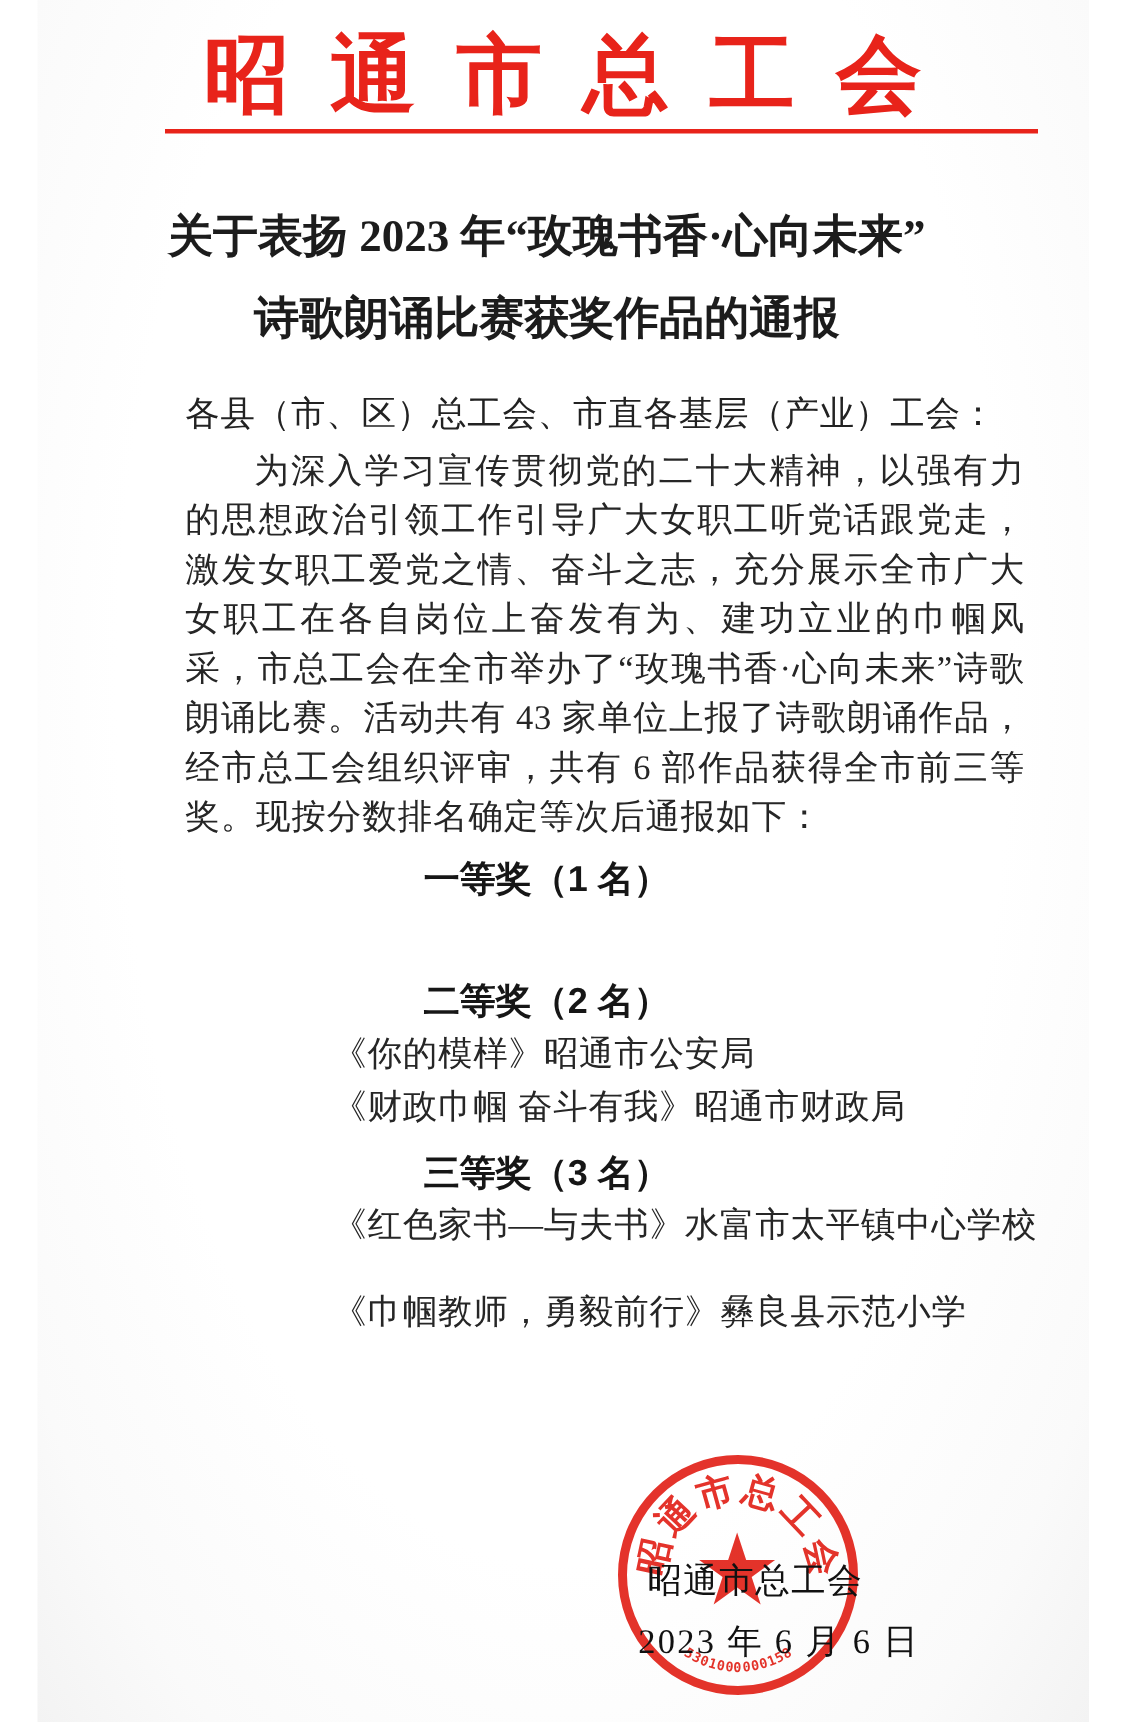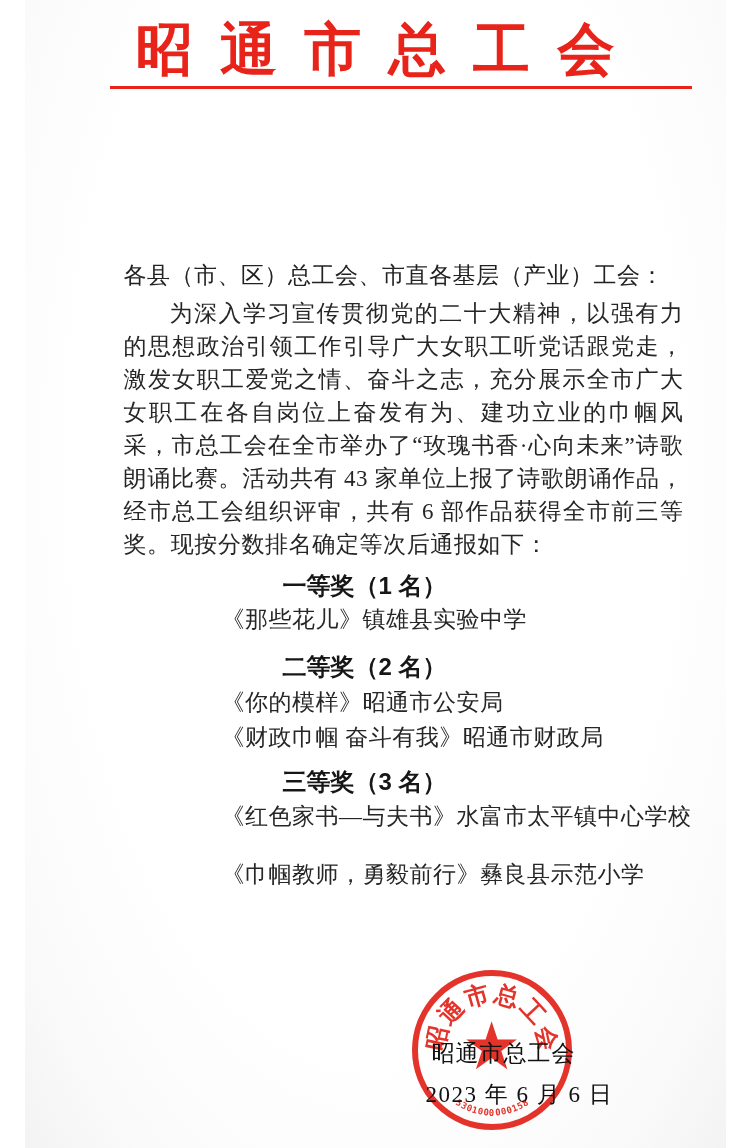--- a/index.html
+++ b/index.html
@@ -169,26 +169,29 @@
   }
 </style>
 </head>
 <body>
 
 <div class="page">
 
   <div class="org-banner" style="color: rgb(232, 35, 26);">昭通市总工会</div>
   <div class="red-rule" style="background: rgb(232, 35, 26);"></div>
 
+  <div class="doc-title">
+    <div>关于表扬 2023 年“玫瑰书香·心向未来”</div>
+    <div>诗歌朗诵比赛获奖作品的通报</div>
+  </div>
 
   <div class="salutation">各县（市、区）总工会、市直各基层（产业）工会：</div>
   <div class="body-para">为深入学习宣传贯彻党的二十大精神，以强有力的思想政治引领工作引导广大女职工听党话跟党走，激发女职工爱党之情、奋斗之志，充分展示全市广大女职工在各自岗位上奋发有为、建功立业的巾帼风采，市总工会在全市举办了“玫瑰书香·心向未来”诗歌朗诵比赛。活动共有 43 家单位上报了诗歌朗诵作品，经市总工会组织评审，共有 6 部作品获得全市前三等奖。现按分数排名确定等次后通报如下：</div>
 
   <div class="award-heading h-first">一等奖（1 名）</div>
-  <div class="award-entry e-first-0">《那些花儿》镇雄县实验中学</div>
 
   <div class="award-heading h-second">二等奖（2 名）</div>
   <div class="award-entry e-second-0">《你的模样》昭通市公安局</div>
   <div class="award-entry e-second-1">《财政巾帼 奋斗有我》昭通市财政局</div>
 
   <div class="award-heading h-third">三等奖（3 名）</div>
   <div class="award-entry e-third-0">《红色家书—与夫书》水富市太平镇中心学校</div>
   <div class="award-entry e-third-1">《巾帼教师，勇毅前行》彝良县示范小学</div>
 
   <div class="seal">

